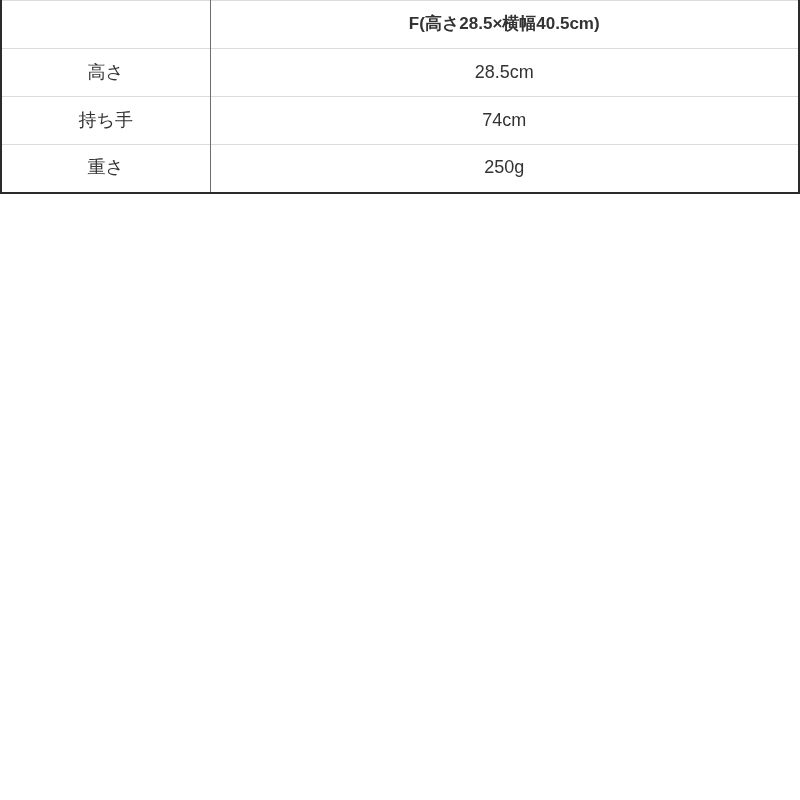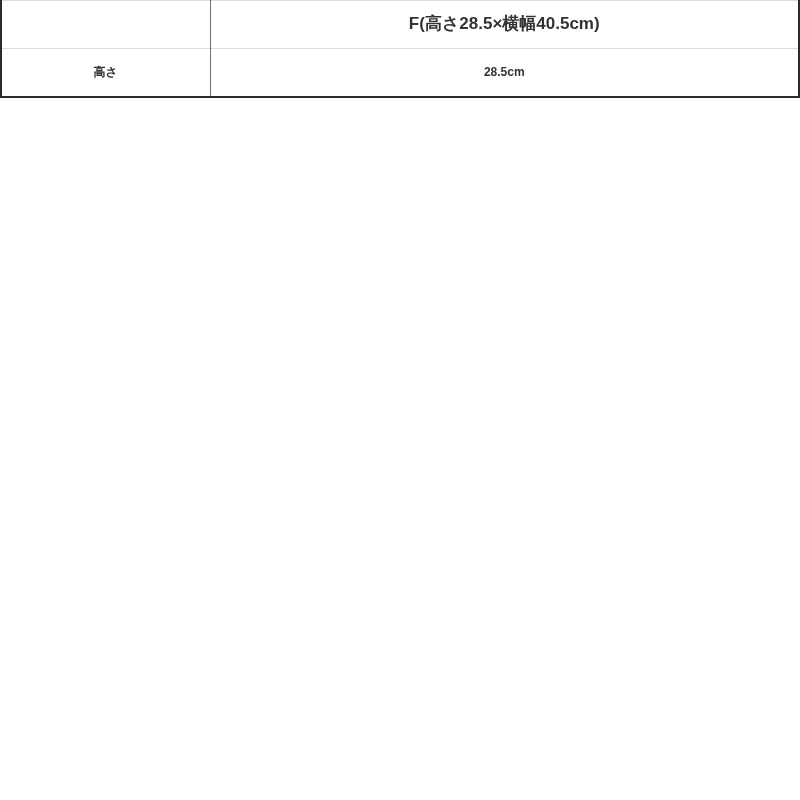--- a/index.html
+++ b/index.html
@@ -33,22 +33,22 @@
     border-right: 2px solid var(--outer-border);
     border-bottom: 2px solid var(--outer-border);
     border-top: 1px solid var(--inner-horizontal);
   }
   table.size-table col.label-col { width: 209px; }
   table.size-table tr { height: 48px; margin-left: 36px; }
   table.size-table th,
   table.size-table td {
     text-align: center;
     vertical-align: middle;
-    font-size: 12px;
-    font-weight: 700;
+    font-size: 18px;
+    font-weight: 400;
     color: var(--text);
     border-top: 1px solid var(--inner-horizontal);
     padding: 0;
     line-height: 1.2;
   }
   table.size-table thead th {
     font-weight: 700;
     font-size: 17px;
     border-top: none;
   }
@@ -70,15 +70,23 @@
       <tr>
         <th></th>
         <th>F(高さ28.5×横幅40.5cm)</th>
       </tr>
     </thead>
     <tbody>
       <tr>
         <td>高さ</td>
         <td>28.5cm</td>
       </tr>
+      <tr>
+        <td>持ち手</td>
+        <td>74cm</td>
+      </tr>
+      <tr>
+        <td>重さ</td>
+        <td>250g</td>
+      </tr>
     </tbody>
   </table>
 </div>
 
 </body></html>

